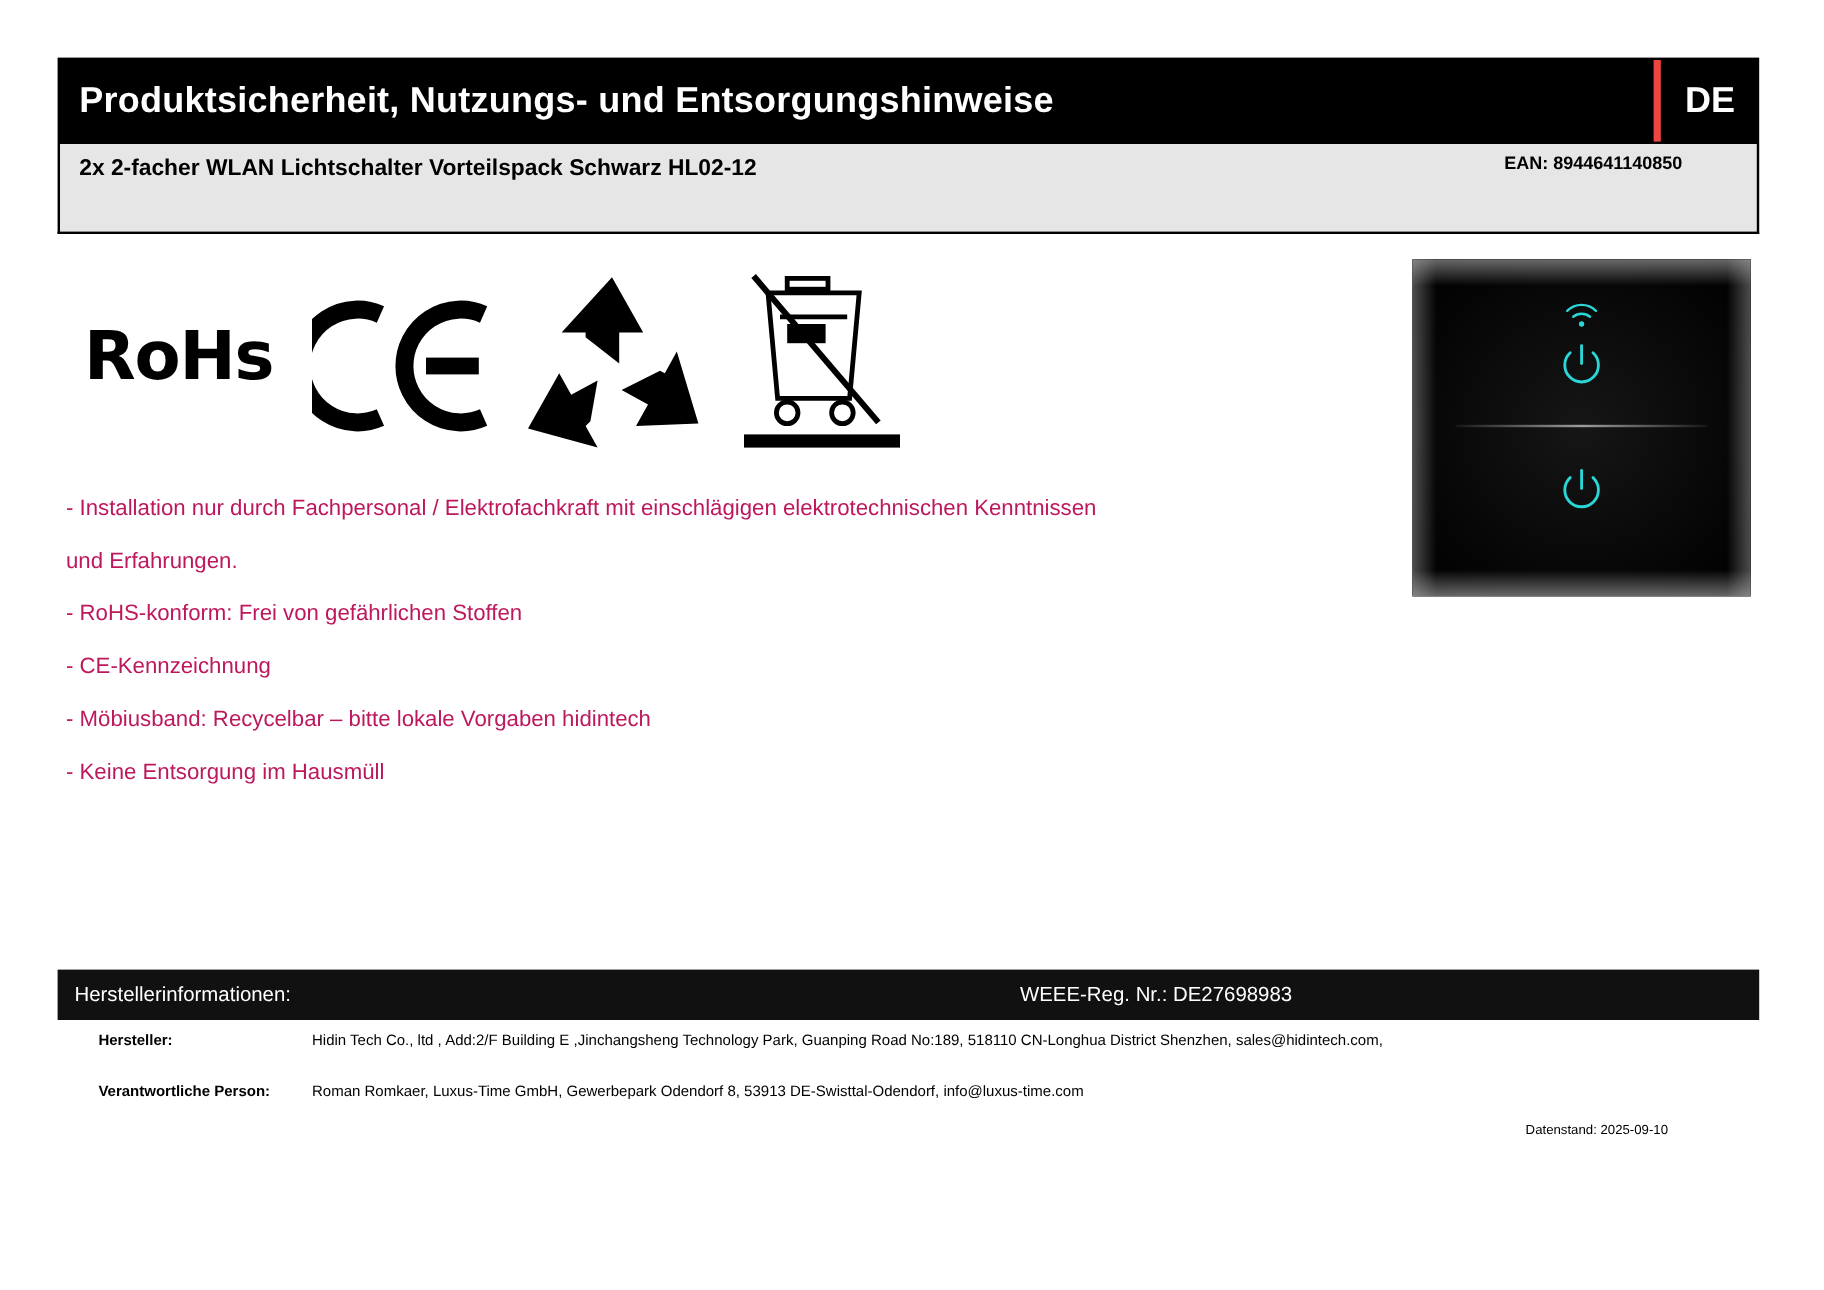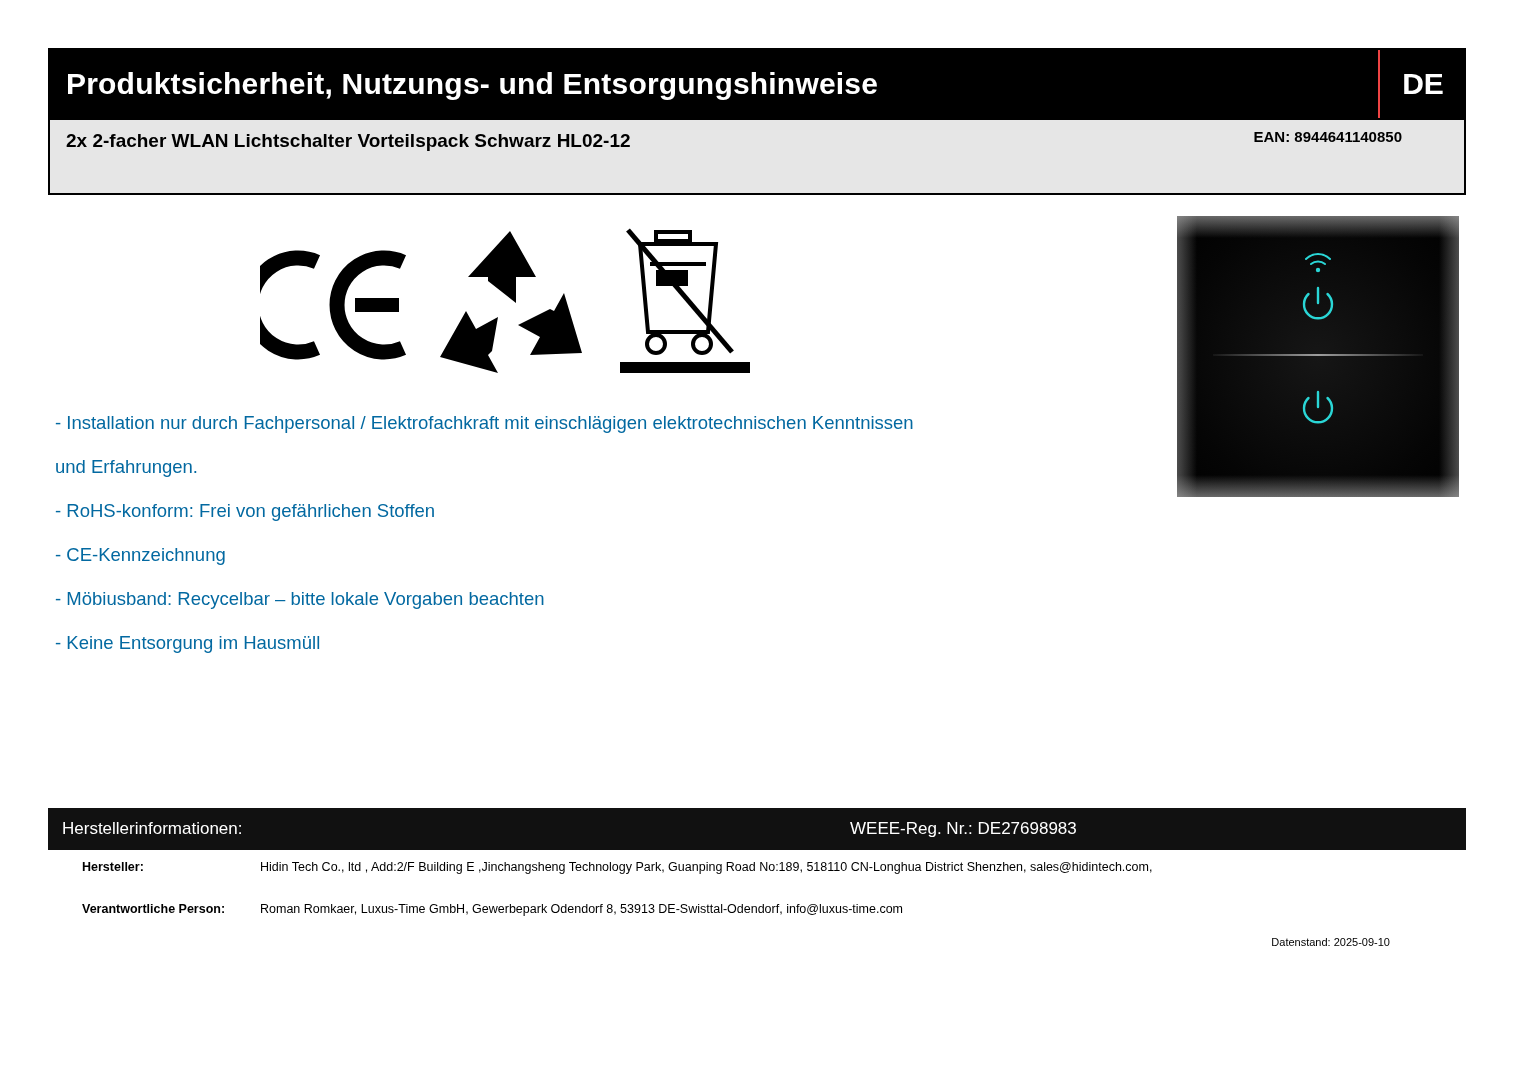--- a/index.html
+++ b/index.html
@@ -42,21 +42,21 @@
     font-weight: bold;
     letter-spacing: 0.2px;
     white-space: nowrap;
   }
   .lang-box {
     width: 88px;
     height: 68px;
     display: flex;
     align-items: center;
     justify-content: center;
-    border-left: 2px solid #ef4444;
+    border-left: 6px solid #ef4444;
     box-sizing: border-box;
   }
   .lang-code {
     font-size: 30px;
     font-weight: bold;
     color: #ffffff;
   }
 
   .subheader {
     background: #e6e6e6;
@@ -123,21 +123,21 @@
   }
 
   
   .bullets {
     position: absolute;
     left: 55px;
     top: 405px;
     width: 1050px;
     font-size: 18.5px;
     line-height: 36px;
-    color: #0369a1;
+    color: #be185d;
   }
   .bullets div { margin-bottom: 8px; }
 
   
   .product-img {
     position: absolute;
     left: 1177px;
     top: 216px;
     width: 282px;
     height: 281px;
@@ -257,20 +257,21 @@
       </div>
     </div>
     <div class="subheader">
       <div class="product-name">2x 2-facher WLAN Lichtschalter Vorteilspack Schwarz HL02-12</div>
       <div class="ean">EAN: 8944641140850</div>
     </div>
   </div>
 
   <div class="symbols">
 
+    <div class="rohs-text">RoHs</div>
 
     <svg class="ce-mark" viewBox="0 0 150 110">
       <path d="M62 55 A47 47 0 1 0 62 55" fill="none"></path>
 
       <path d="M57 12 A47 47 0 1 0 57 98" fill="none" stroke="#000" stroke-width="15"></path>
 
       <path d="M143 12 A47 47 0 1 0 143 98" fill="none" stroke="#000" stroke-width="15"></path>
       <rect x="95" y="48" width="44" height="14" fill="#000"></rect>
     </svg>
 
@@ -294,21 +295,21 @@
       <line x1="8" y1="10" x2="112" y2="132" stroke="#000" stroke-width="5"></line>
       <rect x="0" y="142" width="130" height="11" fill="#000"></rect>
     </svg>
   </div>
 
   <div class="bullets">
     <div>- Installation nur durch Fachpersonal / Elektrofachkraft mit einschlägigen elektrotechnischen Kenntnissen</div>
     <div>und Erfahrungen.</div>
     <div>- RoHS-konform: Frei von gefährlichen Stoffen</div>
     <div>- CE-Kennzeichnung</div>
-    <div>- Möbiusband: Recycelbar – bitte lokale Vorgaben beachten</div>
+    <div>- Möbiusband: Recycelbar – bitte lokale Vorgaben hidintech</div>
     <div>- Keine Entsorgung im Hausmüll</div>
   </div>
 
   <div class="product-img">
     <div class="panel-inner"></div>
     <div class="bevel-t"></div>
     <div class="bevel-b"></div>
     <div class="bevel-l"></div>
     <div class="bevel-r"></div>
     <div class="split-line"></div>

